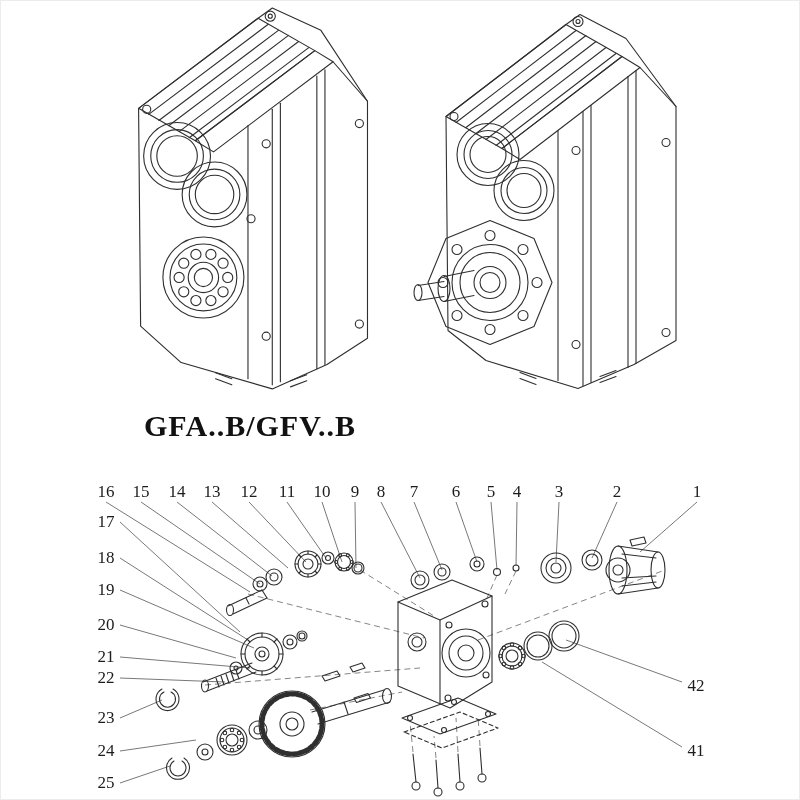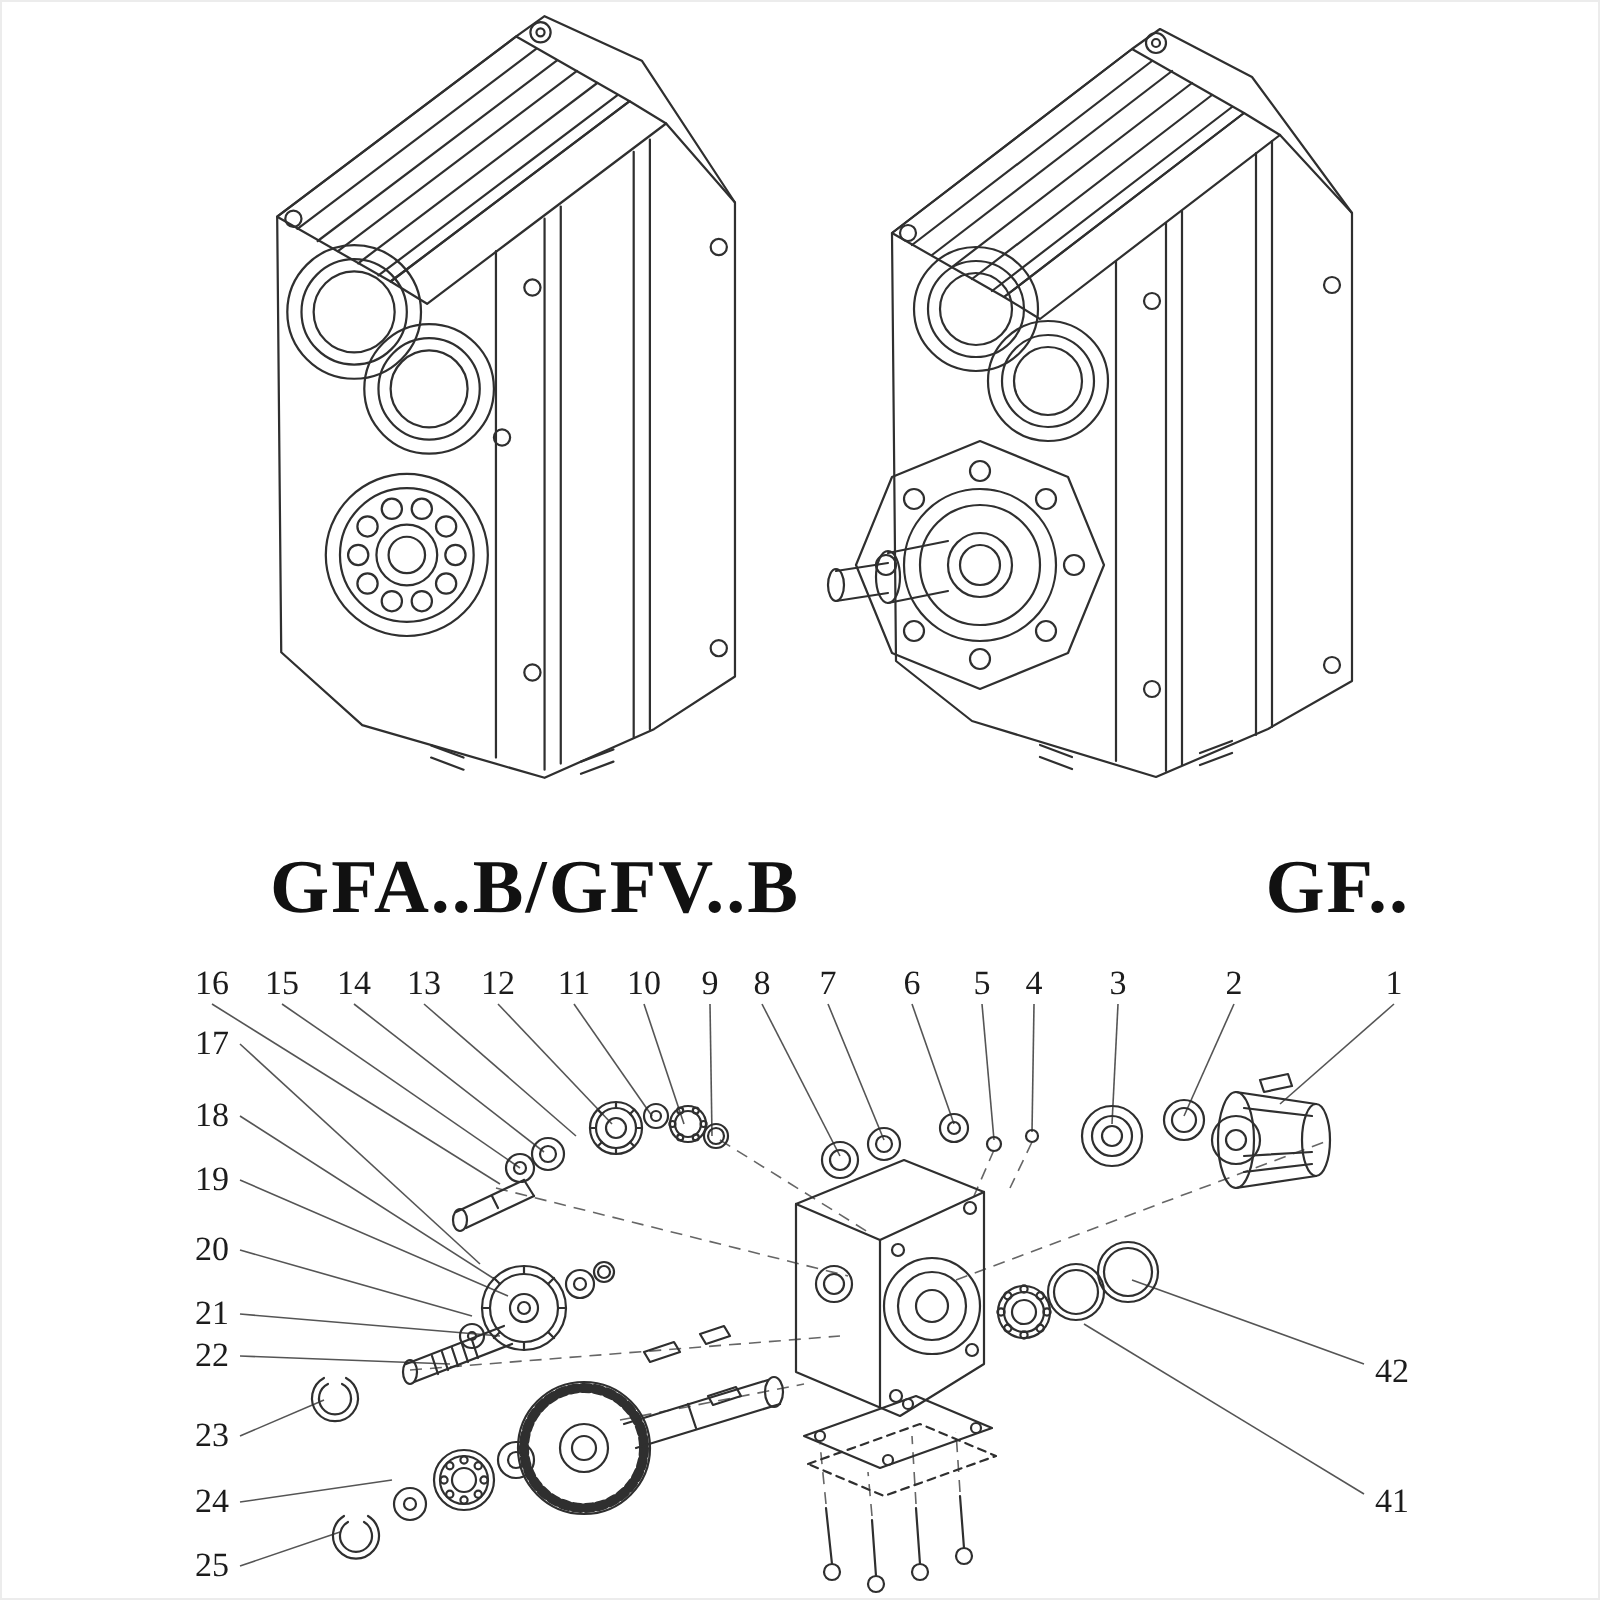--- a/index.html
+++ b/index.html
@@ -5,22 +5,22 @@
   html,body{margin:0;padding:0;background:#ffffff;}
   .page{
     position:relative;width:800px;height:800px;background:#ffffff;
     overflow:hidden;font-family:"Liberation Serif",serif;
     box-shadow:inset 0 0 0 1px #ececec;
   }
   .product-figure{position:absolute;margin:0;text-align:center;}
   #fig-gfab{left:100px;top:2px;width:300px;}
   #fig-gf{left:405px;top:2px;width:300px;}
   figcaption{
-    font-weight:bold;font-size:38px;letter-spacing:1px;color:#111;
-    margin-top:20px;font-family:"Liberation Serif",serif;text-align:right;
+    font-weight:bold;font-size:30px;letter-spacing:1px;color:#111;
+    margin-top:8px;font-family:"Liberation Serif",serif;
   }
   .exploded-svg{position:absolute;left:0;top:470px;}
   .line-art{stroke:#2f2f2f;fill:none;stroke-width:1.1;stroke-linejoin:round;stroke-linecap:round;}
   .thin{stroke:#555;stroke-width:0.8;}
   .dash{stroke:#666;stroke-width:0.8;stroke-dasharray:6 4;}
   .co{font:17px "Liberation Serif",serif;fill:#1c1c1c;text-anchor:middle;}
 </style>
 </head>
 <body>
 
@@ -164,21 +164,20 @@
             <circle cx="258" cy="328" r="4"></circle>
         </g>
         <g>
           <path d="M 112,368 l 16,6"></path>
             <path d="M 112,374 l 16,6"></path>
           <path d="M 192,372 l 16,-6"></path>
             <path d="M 192,378 l 16,-6"></path>
         </g>
       </g>
     </svg>
-    <figcaption>GF..</figcaption>
   </figure>
 
   <svg class="exploded-svg" width="800" height="330" viewBox="0 0 800 330">
 
     <g class="thin">
       <line x1="106" y1="32" x2="250" y2="122"></line>
         <line x1="141" y1="32" x2="260" y2="114"></line>
       <line x1="177" y1="32" x2="272" y2="106"></line>
         <line x1="212" y1="32" x2="288" y2="98"></line>
       <line x1="249" y1="32" x2="306" y2="92"></line>

